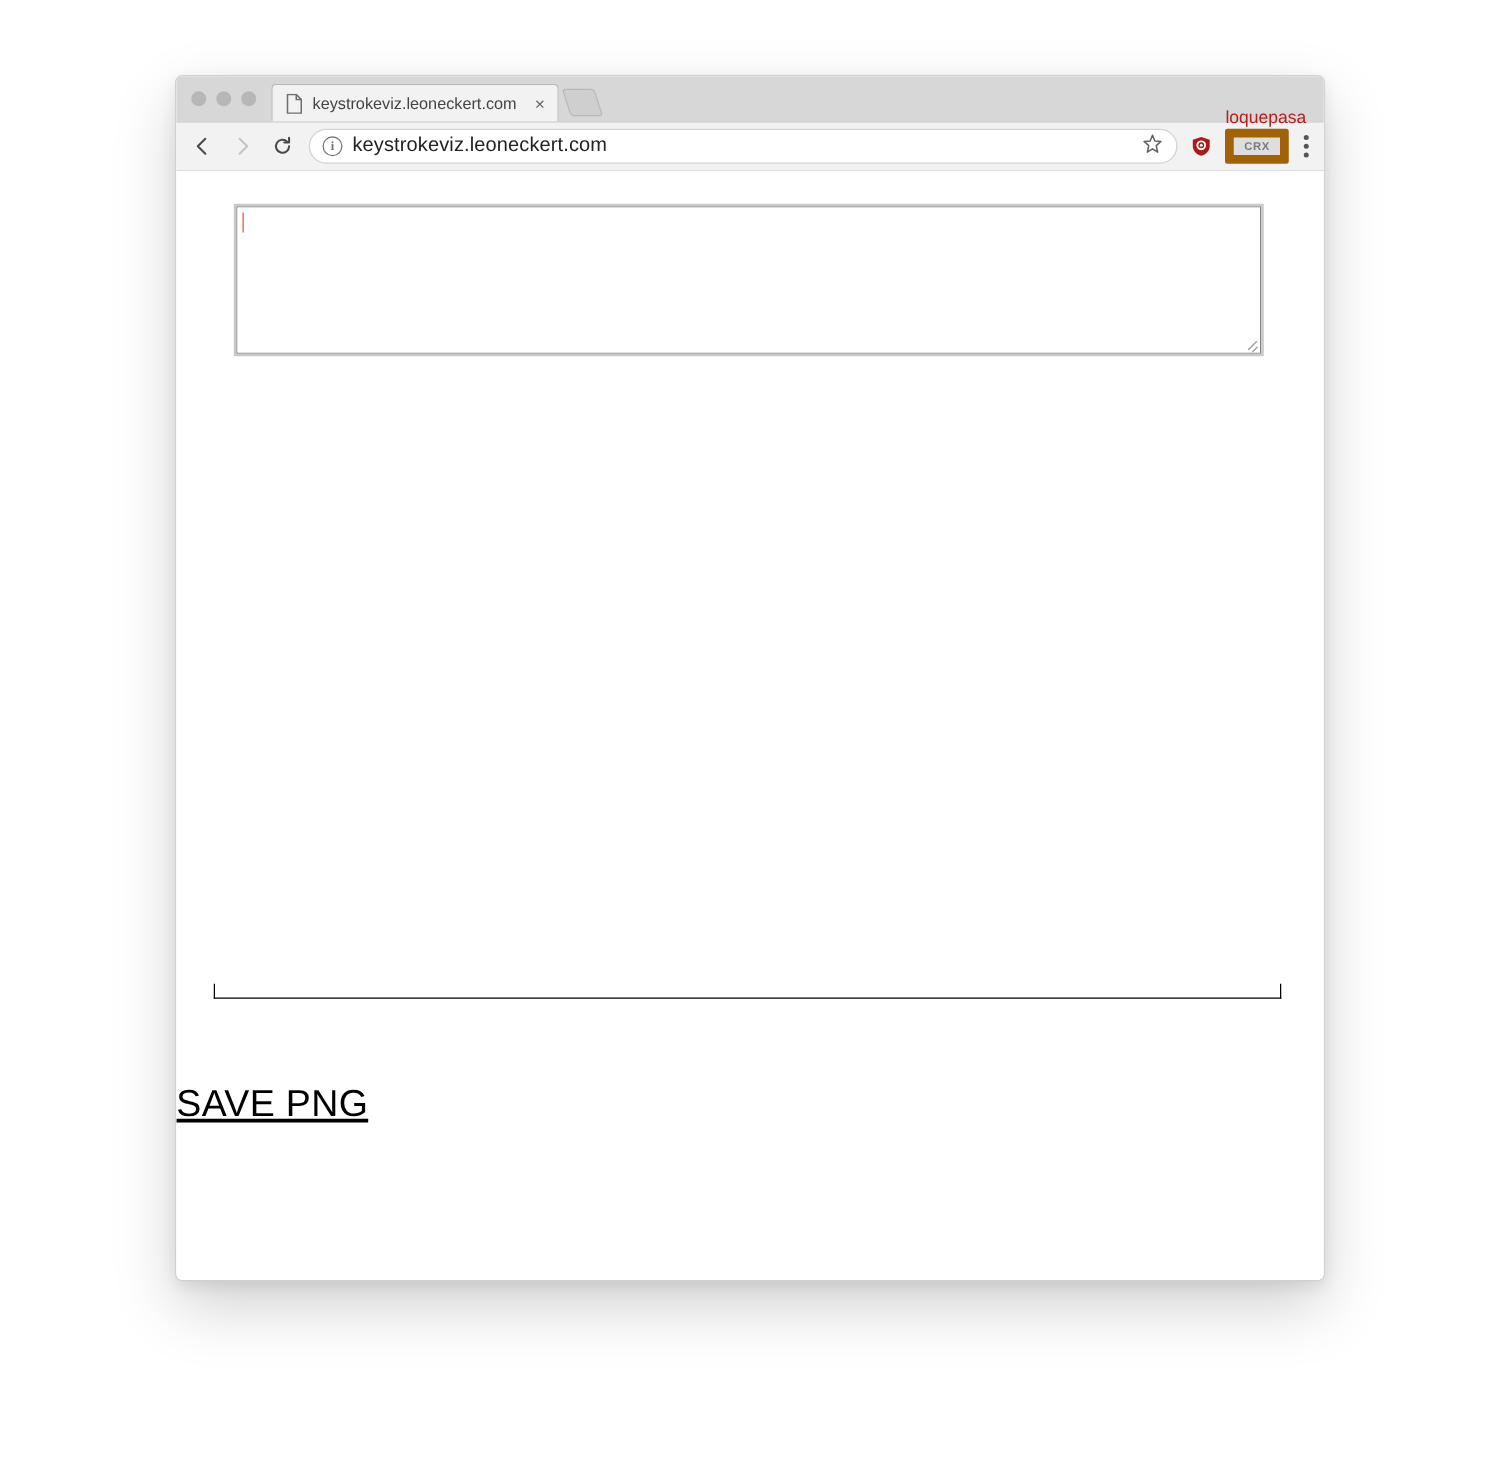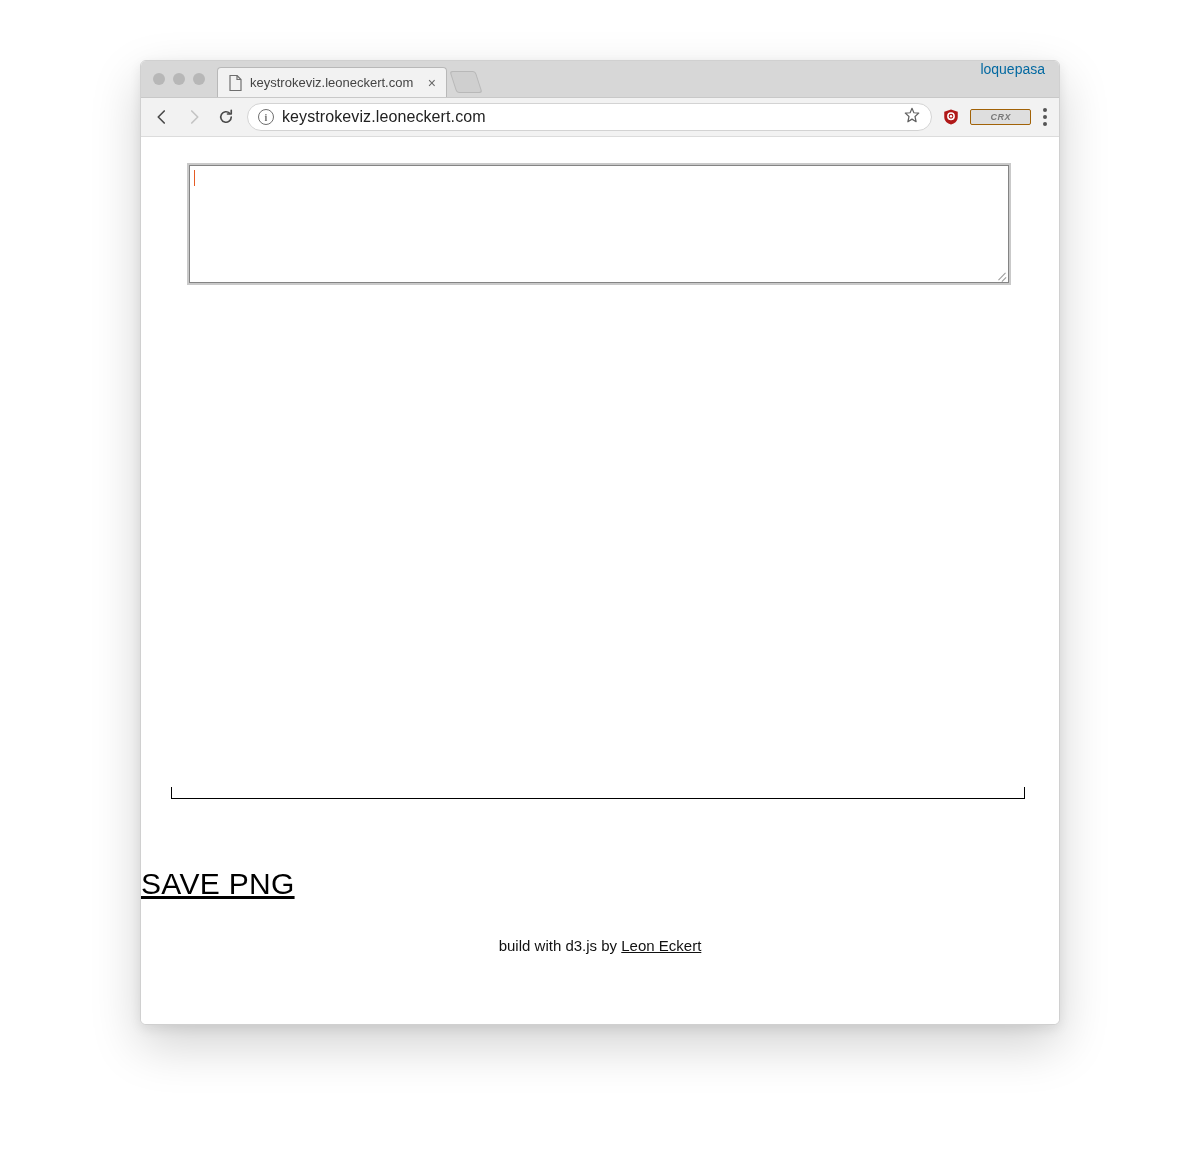--- a/index.html
+++ b/index.html
@@ -69,23 +69,23 @@
       background: #cfcfcf;
       border: 1px solid #b8b8b8;
       margin-left: 6px;
       margin-bottom: 4px;
       transform: skewX(18deg);
       border-radius: 3px;
     }
     .profile-name {
       position: absolute;
       right: 14px;
-      top: 0;
+      top: 24px;
       font-size: 14px;
-      color: #0369a1;
+      color: #b91c1c;
       margin-left: 35px;
     }
     
     .toolbar {
       height: 40px;
       background: #f2f2f2;
       border-top: 1px solid #c8c8c8;
       border-bottom: 1px solid #dcdcdc;
       display: flex;
       align-items: center;
@@ -118,23 +118,22 @@
       font-family: Georgia, serif;
     }
     .url-text { font-size: 16px; color: #222; letter-spacing: 0.1px; }
     .omni-right { margin-left: auto; display:flex; align-items:center; gap:10px; }
     .star-icon { color:#6f6f6f; }
     .ublock-badge {
       width: 18px; height: 18px; position: relative;
     }
     .crx-badge {
       font-size: 9px; font-weight:700; letter-spacing:0.5px;
-      color:#7a7a7a; background:#dedede; padding:2px 19px; border-radius:2px;
-      border:1px solid #a16207;
-      font-style:italic;
+      color:#7a7a7a; background:#dedede; padding:2px 8px; border-radius:2px;
+      border:7px solid #a16207;
     }
     .menu-dots { display:flex; flex-direction:column; gap:3px; padding:0 2px; }
     .menu-dots span { width:4px; height:4px; background:#555; border-radius:50%; }
     
     .viewport {
       flex: 1;
       background: #fff;
       position: relative;
       overflow: hidden;
     }
@@ -281,20 +280,17 @@
       <div class="textarea-box">
         <textarea class="textarea-inner" value="" style=""></textarea>
         <div class="caret"></div>
         <div class="resize-grip"></div>
       </div>
 
       <div class="viz-bracket"></div>
 
       <div class="save-link">SAVE PNG</div>
 
-      <div class="credit">
-        <span>build with d3.js by </span><a href="#">Leon Eckert</a>
-      </div>
 
     </div>
   </div>
 
 </div>
 
 </body></html>

